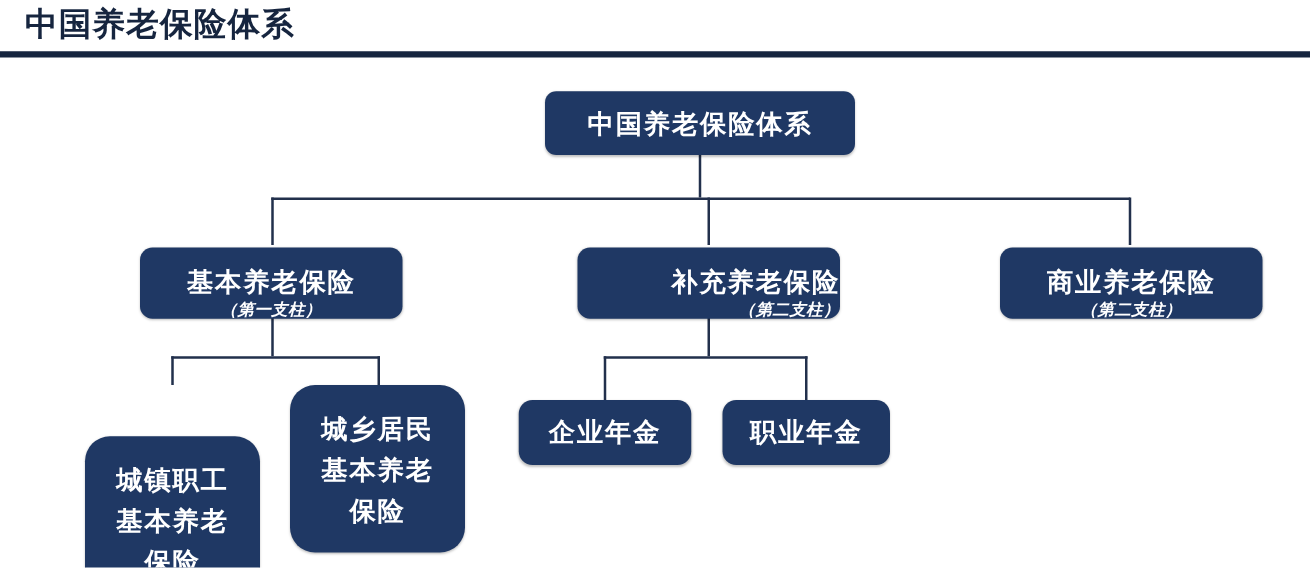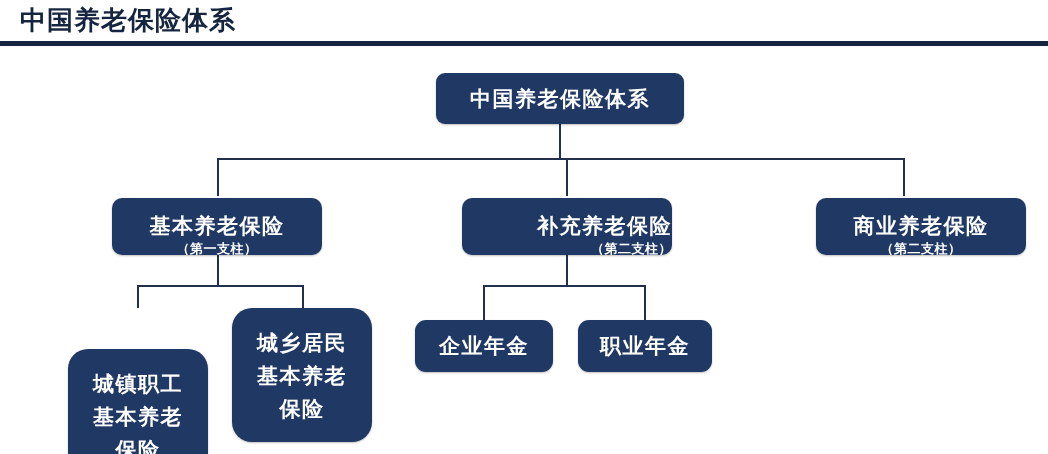--- a/index.html
+++ b/index.html
@@ -83,20 +83,21 @@
     line-height: 26px;
     letter-spacing: 1.5px;
     white-space: nowrap;
   }
   .node .sub-label {
     font-size: 13px;
     line-height: 17px;
     letter-spacing: 0.5px;
     white-space: nowrap;
     margin-top: 1px;
+    font-style: italic;
   }
 
   
   #node-root {
     left: 436px;
     top: 27px;
     width: 248px;
     height: 51px;
     border-radius: 9px;
   }
@@ -105,21 +106,21 @@
   
   .node.pillar {
     width: 210px;
     height: 57px;
     top: 152px;
     border-radius: 10px;
     padding-top: 17px;
   }
   #node-pillar-1 { left: 112px; }
   #node-pillar-2 { left: 462px; align-items: flex-end; }
-  #node-pillar-3 { left: 800px; margin-left: 16px; }
+  #node-pillar-3 { left: 800px; }
 
   
   .node.leaf-tall {
     width: 140px;
     height: 134px;
     top: 262px;
     border-radius: 20px;
   }
   .node.leaf-tall .main-label {
     font-size: 21px;

